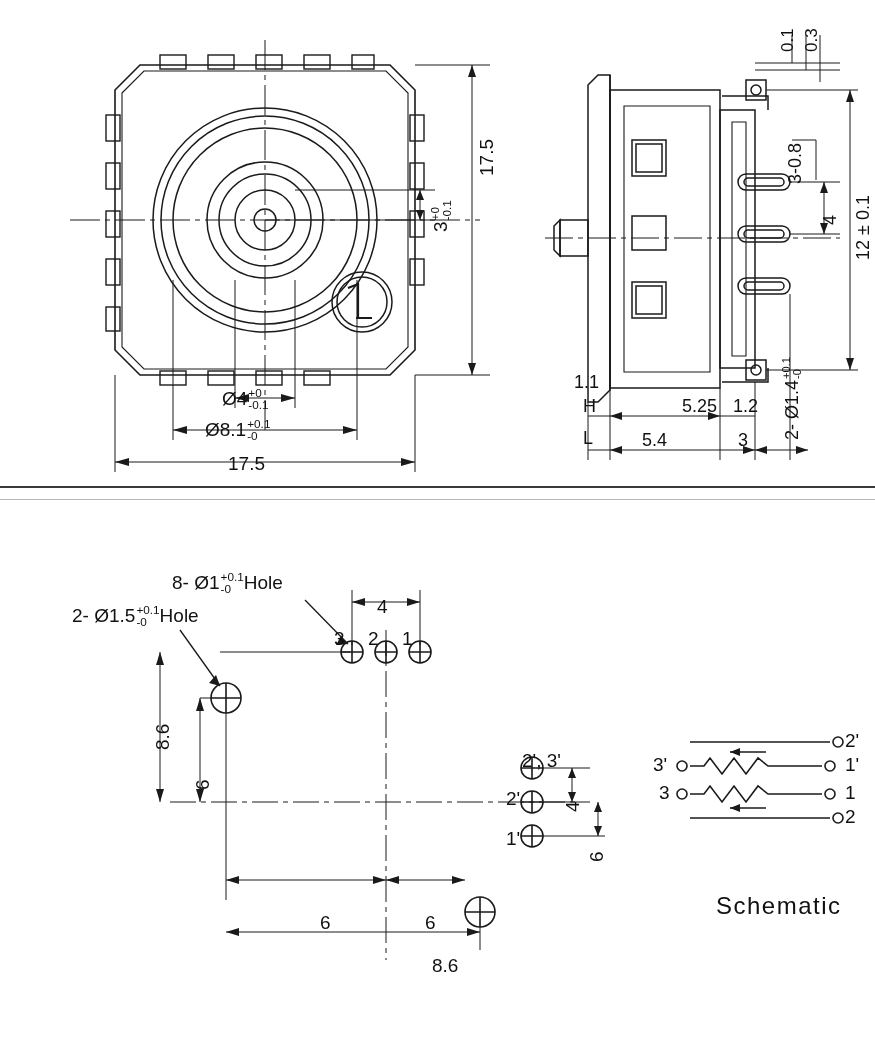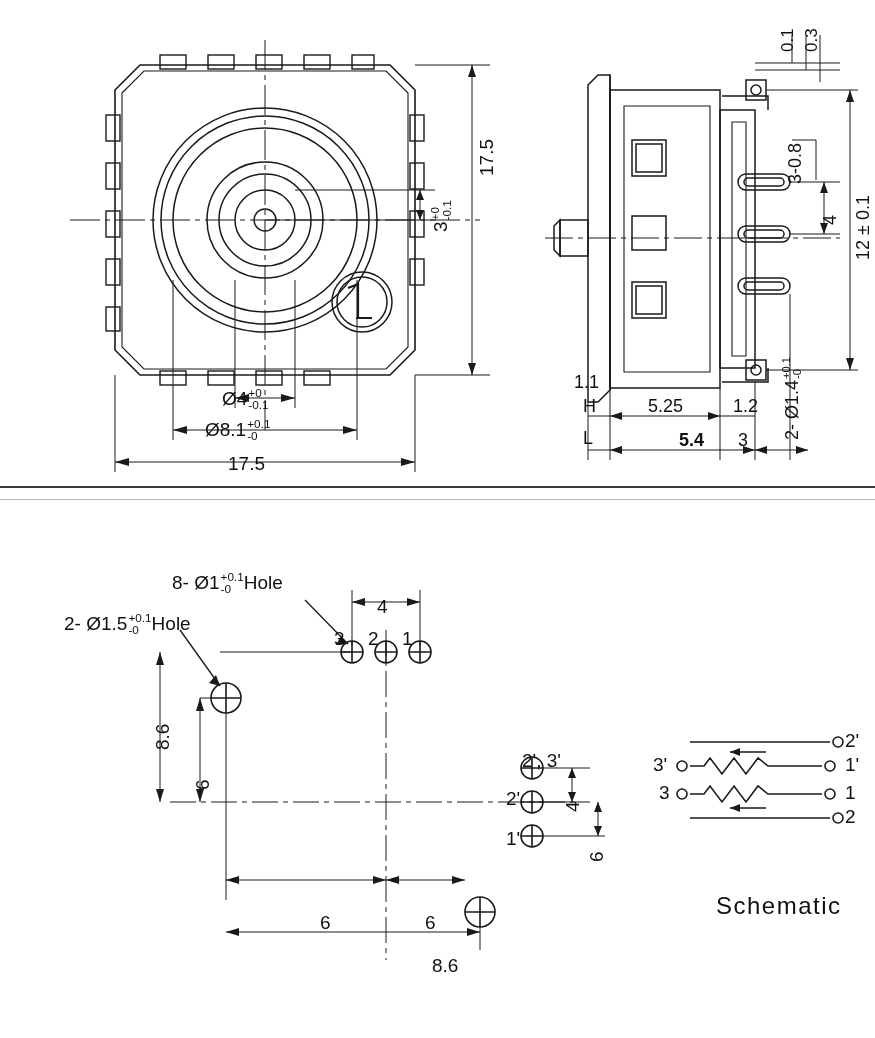--- a/index.html
+++ b/index.html
@@ -217,23 +217,23 @@
   <div class="lbl" style="left:802px;top:52px;font-size:17px;transform:rotate(-90deg);transform-origin:left top;">0.3</div>
   <div class="lbl" style="left:785px;top:184px;font-size:18px;transform:rotate(-90deg);transform-origin:left top;">3-0.8</div>
   <div class="lbl" style="left:820px;top:225px;font-size:18px;transform:rotate(-90deg);transform-origin:left top;">4</div>
   <div class="lbl" style="left:853px;top:260px;font-size:18px;transform:rotate(-90deg);transform-origin:left top;">12 ± 0.1</div>
   <div class="lbl" style="left:782px;top:440px;font-size:18px;transform:rotate(-90deg);transform-origin:left top;">
     <span>2- Ø1.4</span><span class="frac"><span>+0.1</span><span>-0</span></span>
   </div>
   <div class="lbl" style="left:574px;top:372px;font-size:18px;">1.1</div>
   <div class="lbl" style="left:583px;top:396px;font-size:18px;">H</div>
   <div class="lbl" style="left:583px;top:428px;font-size:18px;">L</div>
-  <div class="lbl" style="left:648px;top:396px;font-size:18px;">5.25</div>
+  <div class="lbl" style="left:682px;top:396px;font-size:18px;">5.25</div>
   <div class="lbl" style="left:733px;top:396px;font-size:18px;">1.2</div>
-  <div class="lbl" style="left:679px;top:430px;font-size:18px;font-weight:bold;">5.4</div>
+  <div class="lbl" style="left:642px;top:430px;font-size:18px;">5.4</div>
   <div class="lbl" style="left:738px;top:430px;font-size:18px;">3</div>
 
   <div class="divider" style="top:486px;"></div>
   <div class="divider2" style="top:499px;"></div>
 
   <div class="abs" style="left:60px;top:560px;">
     <svg width="600" height="420" viewBox="0 0 600 420">
 
       <g fill="none" stroke="#1a1a1a" stroke-width="1.6">
         <circle cx="292" cy="92" r="11"></circle>
@@ -311,21 +311,21 @@
         <line x1="538" y1="242" x2="538" y2="276"></line>
         <path d="M538 242 l-4 10 l8 0 z" fill="#1a1a1a" stroke="none"></path>
         <path d="M538 276 l-4 -10 l8 0 z" fill="#1a1a1a" stroke="none"></path>
       </g>
     </svg>
   </div>
 
   <div class="lbl" style="left:172px;top:572px;font-size:19px;">
     <span>8- Ø1</span><span class="frac"><span>+0.1</span><span>-0</span></span><span>Hole</span>
   </div>
-  <div class="lbl" style="left:64px;top:605px;font-size:19px;margin-top:8px;">
+  <div class="lbl" style="left:72px;top:605px;font-size:19px;">
     <span>2- Ø1.5</span><span class="frac"><span>+0.1</span><span>-0</span></span><span>Hole</span>
   </div>
 
   <div class="lbl" style="left:377px;top:596px;font-size:19px;">4</div>
 
   <div class="lbl" style="left:334px;top:628px;font-size:19px;">3</div>
   <div class="lbl" style="left:368px;top:628px;font-size:19px;">2</div>
   <div class="lbl" style="left:402px;top:628px;font-size:19px;">1</div>
 
   <div class="lbl" style="left:152px;top:750px;font-size:19px;transform:rotate(-90deg);transform-origin:left top;">8.6</div>

